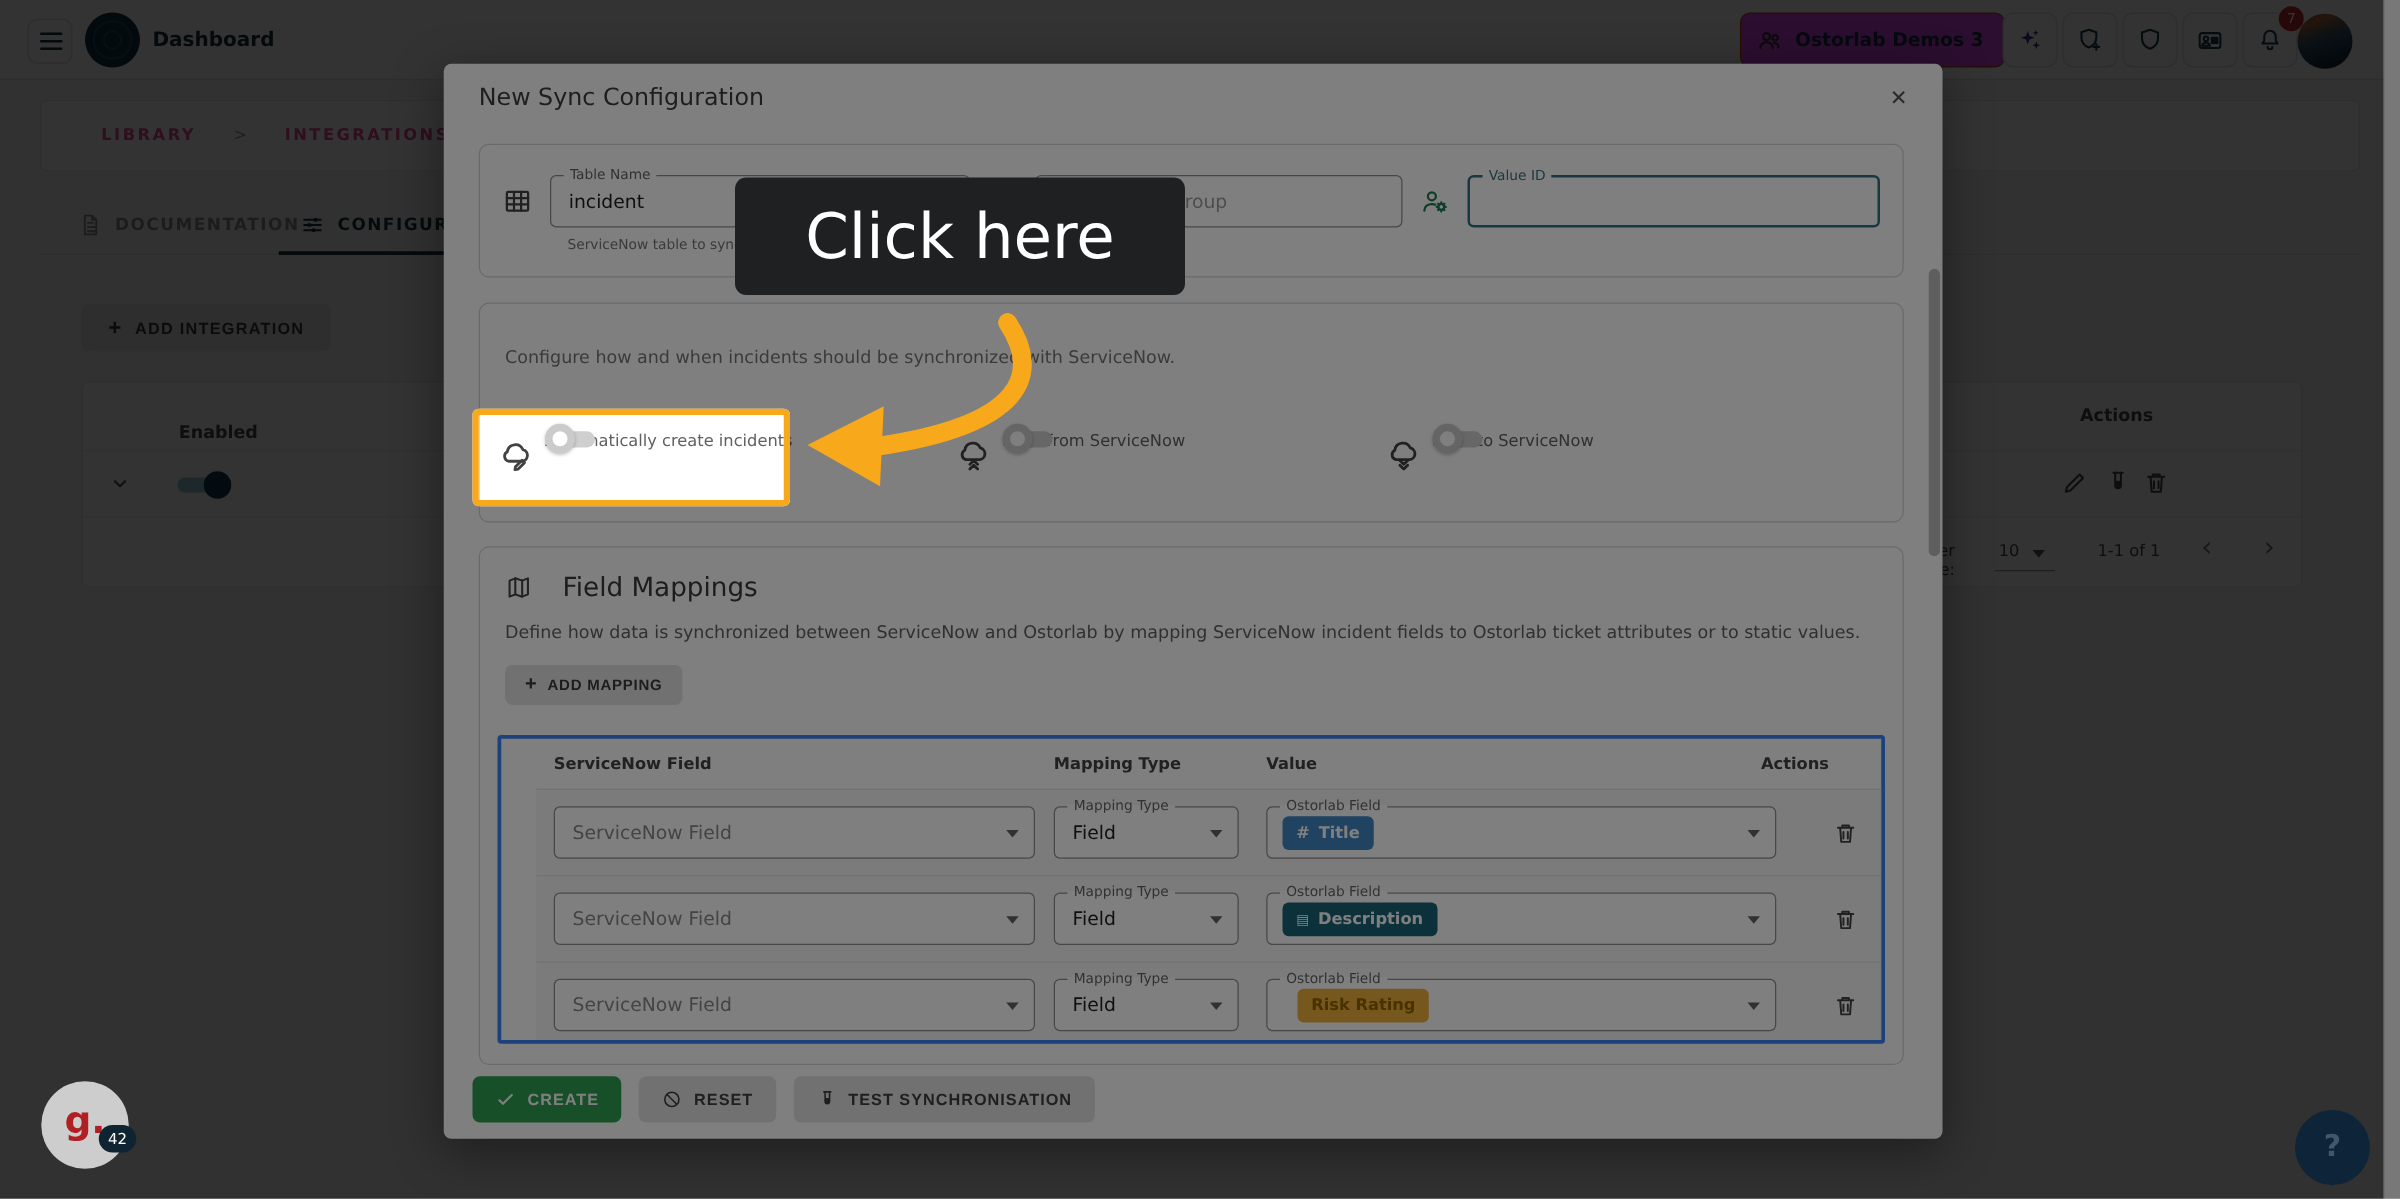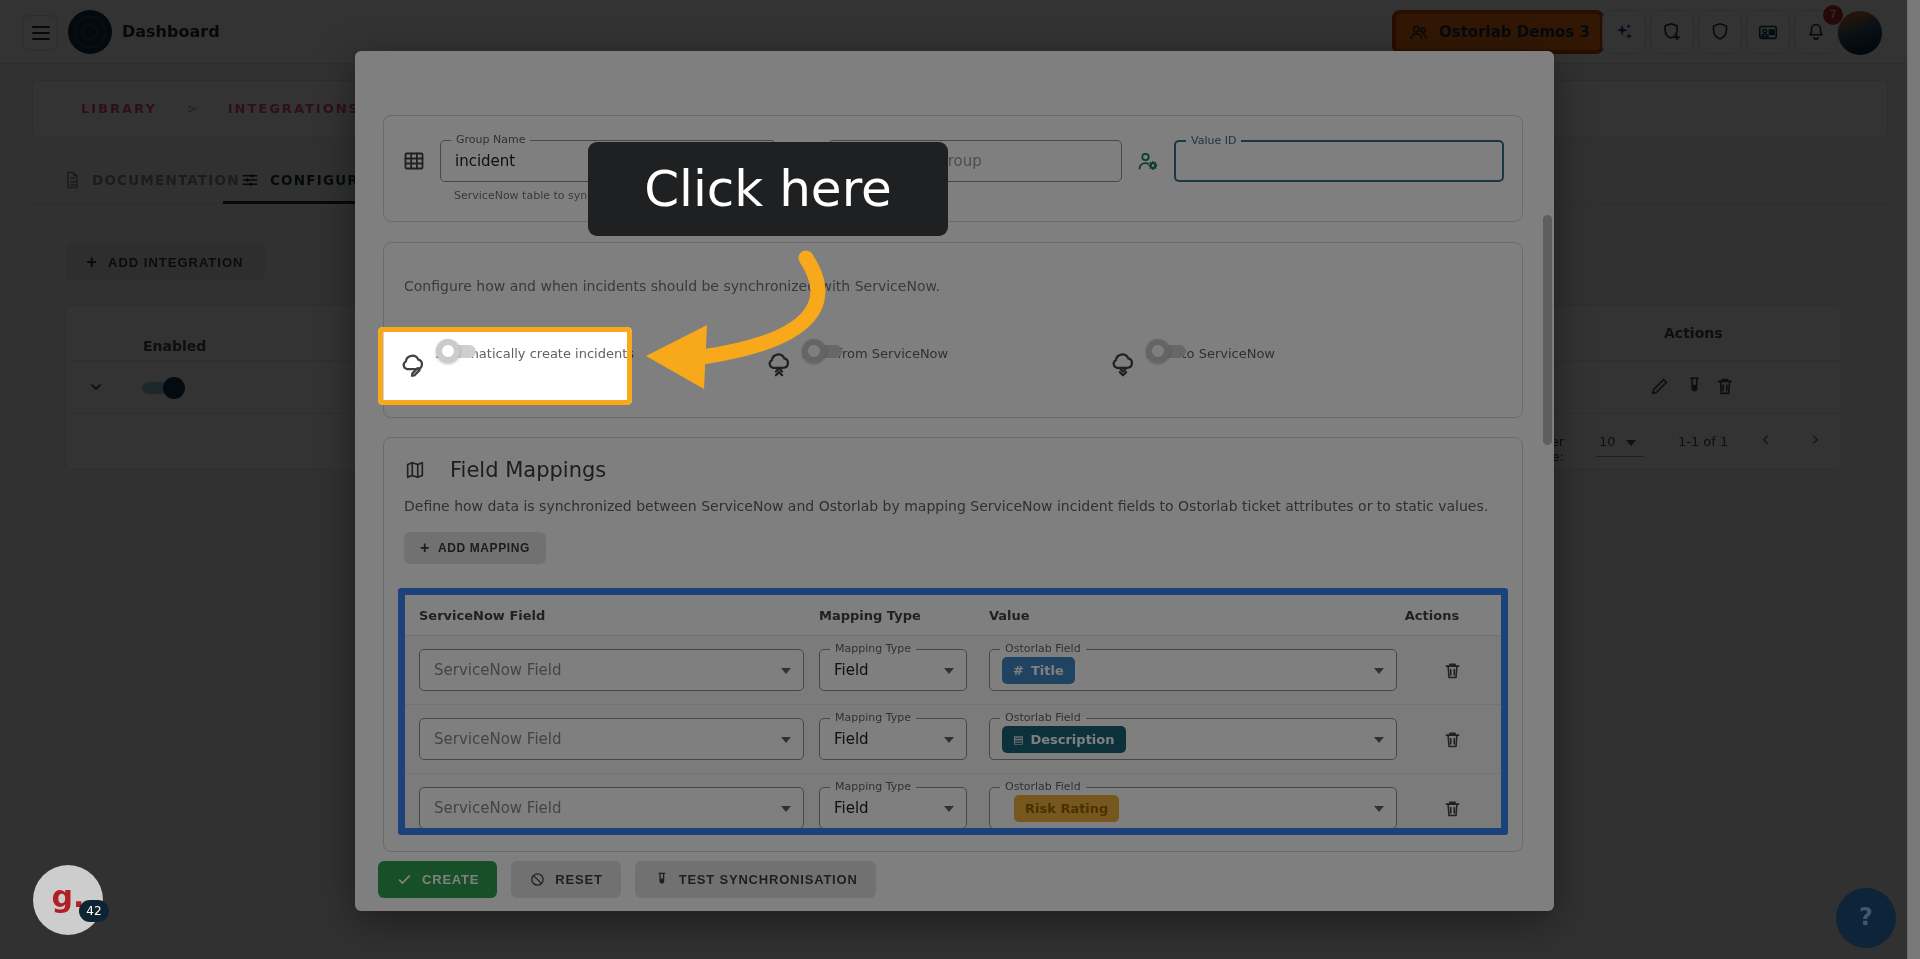--- a/index.html
+++ b/index.html
@@ -8,21 +8,21 @@
   svg.ic { stroke:currentColor; fill:none; stroke-width:1.8; stroke-linecap:round; stroke-linejoin:round; display:block; }
 
   
   .topbar { position:absolute; left:0; top:0; width:1920px; height:64px; background:#fff; border-bottom:1px solid #e4e4e4; z-index:10; }
   .menu-btn { position:absolute; left:22px; top:15px; width:36px; height:36px; border:1px solid #dcdcdc; border-radius:8px; background:#fff; cursor:pointer; }
   .menu-btn .bar { position:absolute; left:9px; width:18px; height:2.4px; background:#16323F; border-radius:2px; }
   .logo { position:absolute; left:68px; top:10px; width:44px; height:44px; border-radius:50%; background:#11303F; }
   .logo::after { content:""; position:absolute; inset:6px; border:2px solid #1D4A5E; border-radius:50%; }
   .logo::before { content:""; position:absolute; inset:14px; border:2px solid #1D4A5E; border-radius:50%; }
   .apptitle { position:absolute; left:122px; top:0; line-height:64px; font-size:16px; font-weight:700; color:#16323F; }
-  .org-btn { position:absolute; left:1392px; top:10px; width:212px; height:44px; border:4px solid #c2410c; border-radius:8px; background:#f97316; display:flex; align-items:center; gap:9px; padding:0 12px; cursor:pointer; }
+  .org-btn { position:absolute; left:1392px; top:10px; width:212px; height:44px; border:1px solid #c2410c; border-radius:8px; background:#d946ef; display:flex; align-items:center; gap:9px; padding:0 12px; cursor:pointer; }
   .org-btn .lbl { font-size:15px; font-weight:600; color:#16323F; white-space:nowrap; }
   .tb-ic { position:absolute; top:10px; width:44px; height:44px; border:1px solid #e2e2e2; border-radius:9px; background:#fff; color:#1C3D50; display:flex; align-items:center; justify-content:center; cursor:pointer; }
   .badge { position:absolute; right:-6px; top:-6px; min-width:20px; height:20px; border-radius:10px; background:#C62828; color:#fff; font-size:11px; line-height:20px; text-align:center; padding:0 5px; }
   .avatar { position:absolute; left:1838px; top:11px; width:44px; height:44px; border-radius:50%; cursor:pointer;
             background:linear-gradient(160deg,#8a5433 0%,#b06a3a 18%,#35546a 45%,#16324a 75%,#0e2233 100%); }
 
   
   .crumbbar { position:absolute; left:32px; top:80px; width:1856px; height:57px; background:#fff; border:1px solid #e6e6e6; border-radius:6px; z-index:5; display:flex; align-items:center; gap:30px; padding-left:48px; }
   .crumb { font-size:13px; letter-spacing:2px; color:#ec4899; font-weight:600; cursor:pointer; }
   .crumb-sep { font-size:13px; color:#8aa0a8; }
@@ -86,21 +86,21 @@
   .tgroup .gic { color:#424242; margin-top:10px; }
   .sw { position:relative; width:42px; height:24px; cursor:pointer; }
   .sw .tr { position:absolute; left:4px; top:6px; width:36px; height:13px; border-radius:7px; background:#CFCFCF; }
   .sw .th { position:absolute; left:0; top:0; width:24px; height:24px; border-radius:50%; background:#fff; border:6px solid #CBCBCB; box-shadow:0 1px 3px rgba(0,0,0,.25); }
   .tcaption { margin-top:7px; font-size:13px; color:#616161; white-space:nowrap; }
 
   .card.maps { top:386px; height:415px; padding:20px 14px 0 14px; }
   .maps-inner-pad { padding:0 6px;gap:24px; }
   .maps-desc { margin-top:16px; font-size:14px; color:#616161; padding:0 6px; }
   .addmap-btn { margin:18px 0 0 6px; height:32px; width:142px; background:#E3E3E3; border:none; border-radius:6px; font-size:12px; font-weight:600; letter-spacing:.6px; color:#3a3a3a; display:flex; align-items:center; justify-content:center; gap:8px; cursor:pointer; }
-  .mtable { position:absolute; left:14px; right:14px; top:150px; bottom:16px; border:7px solid #3b82f6; border-radius:3px; overflow:hidden; background:#fff; }
+  .mtable { position:absolute; left:14px; right:14px; top:150px; bottom:16px; border:3px solid #3b82f6; border-radius:3px; overflow:hidden; background:#fff;padding-left:28px; }
   .mgrid { display:grid; grid-template-columns:400px 170px 1fr 110px; align-items:center; padding:0 14px; }
   .mth { height:40px; font-size:13px; font-weight:600; color:#424242; align-items:center; }
   .mth .right { text-align:center; }
   .mrow { height:69px; border-top:1px solid #e4e4e4; background:#F7F7F7; }
   .sel { position:relative; height:42px; border:1px solid #8f8f8f; border-radius:5px; background:#fff; cursor:pointer; }
   .sel .flabel { position:absolute; top:-8px; left:10px; background:linear-gradient(#F7F7F7 45%, #fff 45%); padding:0 5px; font-size:11px; color:#5f6368; white-space:nowrap; }
   .sel .fval { line-height:40px; padding:0 14px; font-size:15px; color:#202124; }
   .sel .fval.ph { color:#888; }
   .sel.s1 { width:385px; } .sel.s2 { width:148px; } .sel.s3 { width:408px; }
   .chip { display:inline-flex; align-items:center; gap:7px; height:27px; margin:7px 0 0 12px; padding:0 11px; border-radius:5px; font-size:13px; font-weight:600; line-height:27px; }
@@ -257,31 +257,35 @@
     <span class="range">1-1 of 1</span>
     <span class="pchev" style="left:1695px">‹</span>
     <span class="pchev" style="left:1745px">›</span>
   </div>
 </div>
 
 <div class="backdrop"></div>
 <div class="vscroll"></div>
 
 <div class="modal">
+  <div class="m-head">
+    <span class="m-title">New Sync Configuration</span>
+    <button class="m-close">✕</button>
+  </div>
 
   <div class="card form">
     <span class="f-ic">
       <svg class="ic" width="24" height="24" viewBox="0 0 24 24">
           <rect x="3.5" y="4.5" width="17" height="15" rx="1"></rect>
           <path d="M3.5 9.5h17M3.5 14.5h17M9.2 4.5v15M14.9 4.5v15"></path>
         </svg>
     </span>
     <div>
       <div class="ofield w1">
-        <span class="flabel">Group Name</span>
+        <span class="flabel">Table Name</span>
         <div class="fval">incident</div>
       </div>
       <div class="fhelper">ServiceNow table to synchronize</div>
     </div>
     <span class="f-ic">
       <svg class="ic" width="24" height="24" viewBox="0 0 24 24">
           <circle cx="9" cy="9" r="3"></circle>
           <circle cx="16.5" cy="10" r="2.3"></circle>
           <path d="M3.5 19c0-3 2.6-5 5.5-5s5.5 2 5.5 5"></path>
           <path d="M15.5 14.4c2.3.4 4 1.9 4 4.1"></path>

